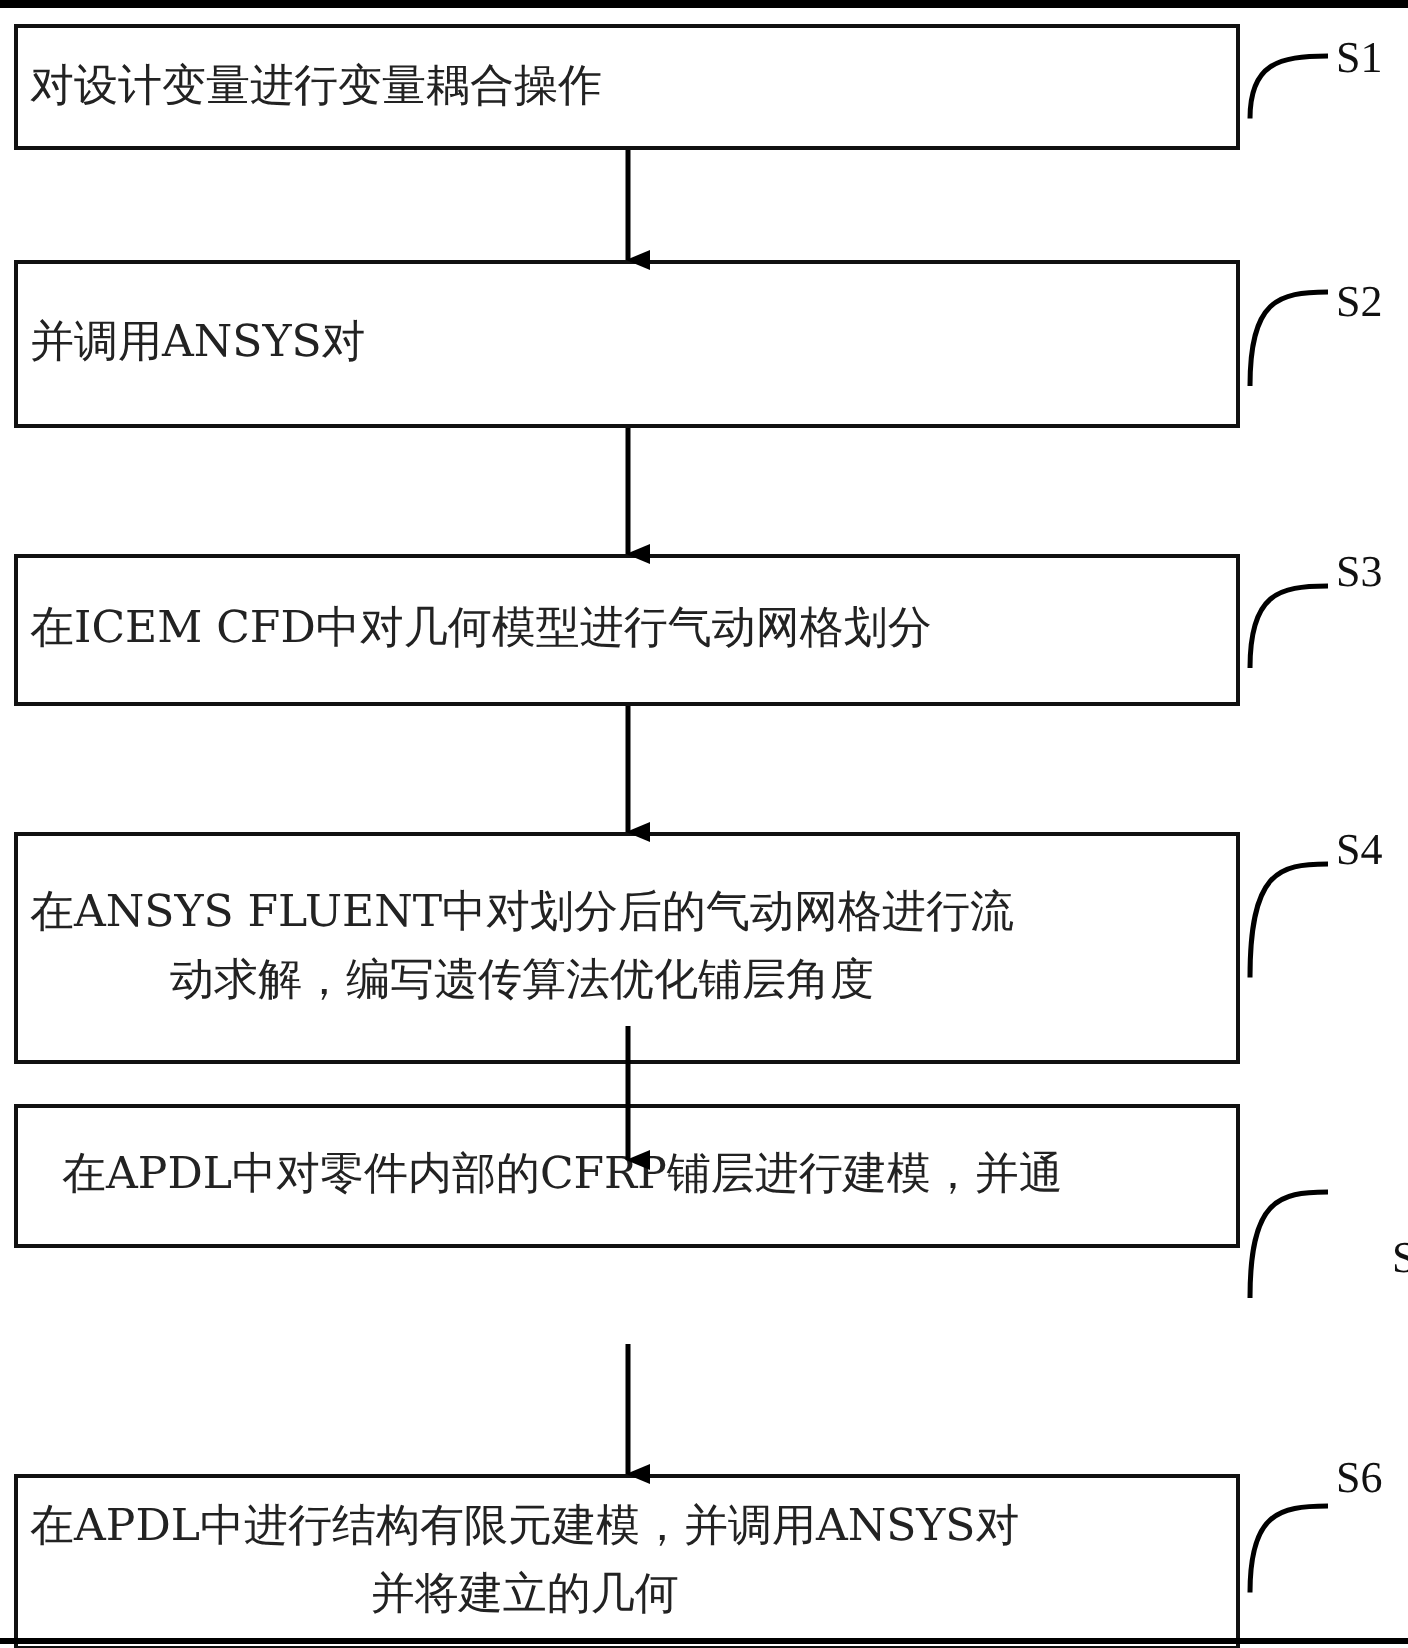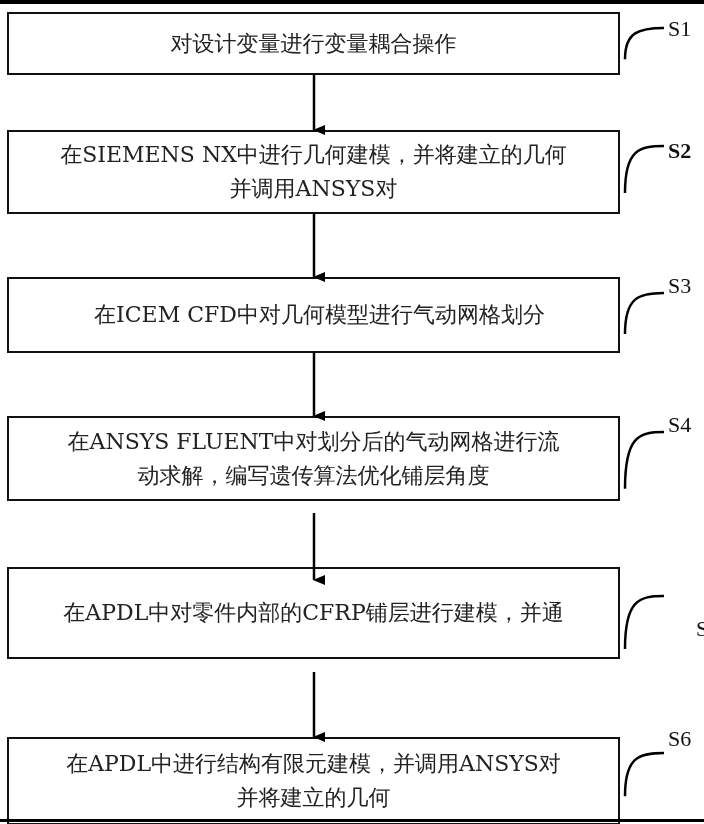--- a/index.html
+++ b/index.html
@@ -1,73 +1,72 @@
 <!DOCTYPE html>
 <html><head>
   <meta charset="utf-8">
   <style>
     html, body { margin: 0; padding: 0; background: #ffffff; }
     body { width: 704px; height: 824px; position: relative; overflow: hidden;
            font-family: "DejaVu Serif", "Liberation Serif", serif; color: #1a1a1a; }
     .top-bar { position: absolute; left: 0; top: 0; width: 704px; height: 4px; background: #000; }
     .bottom-bar { position: absolute; left: 0; top: 819px; width: 704px; height: 3px; background: #000; }
     .step-box { position: absolute; left: 7px; width: 613px; border: 2px solid #111; background: #fff;
-                box-sizing: border-box; display: flex; align-items: center; justify-content: center;
+                box-sizing: border-box; display: flex; align-items: center; 
                 text-align: center; }
     .step-text { font-size: 22px; line-height: 34px; letter-spacing: 0px; padding: 0 6px; color: #222; }
     .label { position: absolute; left: 668px; font-size: 22px; color: #111;
              font-family: "Liberation Serif", "DejaVu Serif", serif; }
     svg.overlay { position: absolute; left: 0; top: 0; width: 704px; height: 824px; pointer-events: none; }
   </style>
 </head>
 <body>
 
 <div class="top-bar"></div>
 
 <div class="step-box" style="top:12px;height:63px;">
   <div class="step-text">
     <div>对设计变量进行变量耦合操作</div>
   </div>
 </div>
 
 <div class="step-box" style="top:130px;height:84px;">
   <div class="step-text">
-    <div>在SIEMENS NX中进行几何建模，并将建立的几何</div>
     <div>并调用ANSYS对</div>
   </div>
 </div>
 
-<div class="step-box" style="top:277px;height:76px;padding-left:12px;">
+<div class="step-box" style="top:277px;height:76px;">
   <div class="step-text">
     <div>在ICEM CFD中对几何模型进行气动网格划分</div>
   </div>
 </div>
 
-<div class="step-box" style="top:416px;height:85px;">
+<div class="step-box" style="top:416px;height:116px;">
   <div class="step-text">
     <div>在ANSYS FLUENT中对划分后的气动网格进行流</div>
     <div>动求解，编写遗传算法优化铺层角度</div>
   </div>
 </div>
 
-<div class="step-box" style="top:567px;height:92px;">
+<div class="step-box" style="top:552px;height:72px;padding-left:16px;">
   <div class="step-text">
     <div>在APDL中对零件内部的CFRP铺层进行建模，并通</div>
   </div>
 </div>
 
 <div class="step-box" style="top:737px;height:88px;">
   <div class="step-text">
     <div>在APDL中进行结构有限元建模，并调用ANSYS对</div>
     <div>并将建立的几何</div>
   </div>
 </div>
 
 <div class="label" style="top:16px;text-align:right;">S1</div>
-<div class="label" style="top:138px;font-weight:bold;">S2</div>
+<div class="label" style="top:138px;">S2</div>
 <div class="label" style="top:273px;">S3</div>
 <div class="label" style="top:412px;">S4</div>
 <div class="label" style="top:616px;margin-left:28px;">S5</div>
 <div class="label" style="top:726px;">S6</div>
 
 <svg class="overlay" xmlns="http://www.w3.org/2000/svg">
   <defs>
     <marker id="arrowhead" markerWidth="10" markerHeight="12" refX="5" refY="11" orient="auto" markerUnits="userSpaceOnUse">
       <path d="M0,0 L10,0 L5,12 Z" fill="#000"></path>
     </marker>

